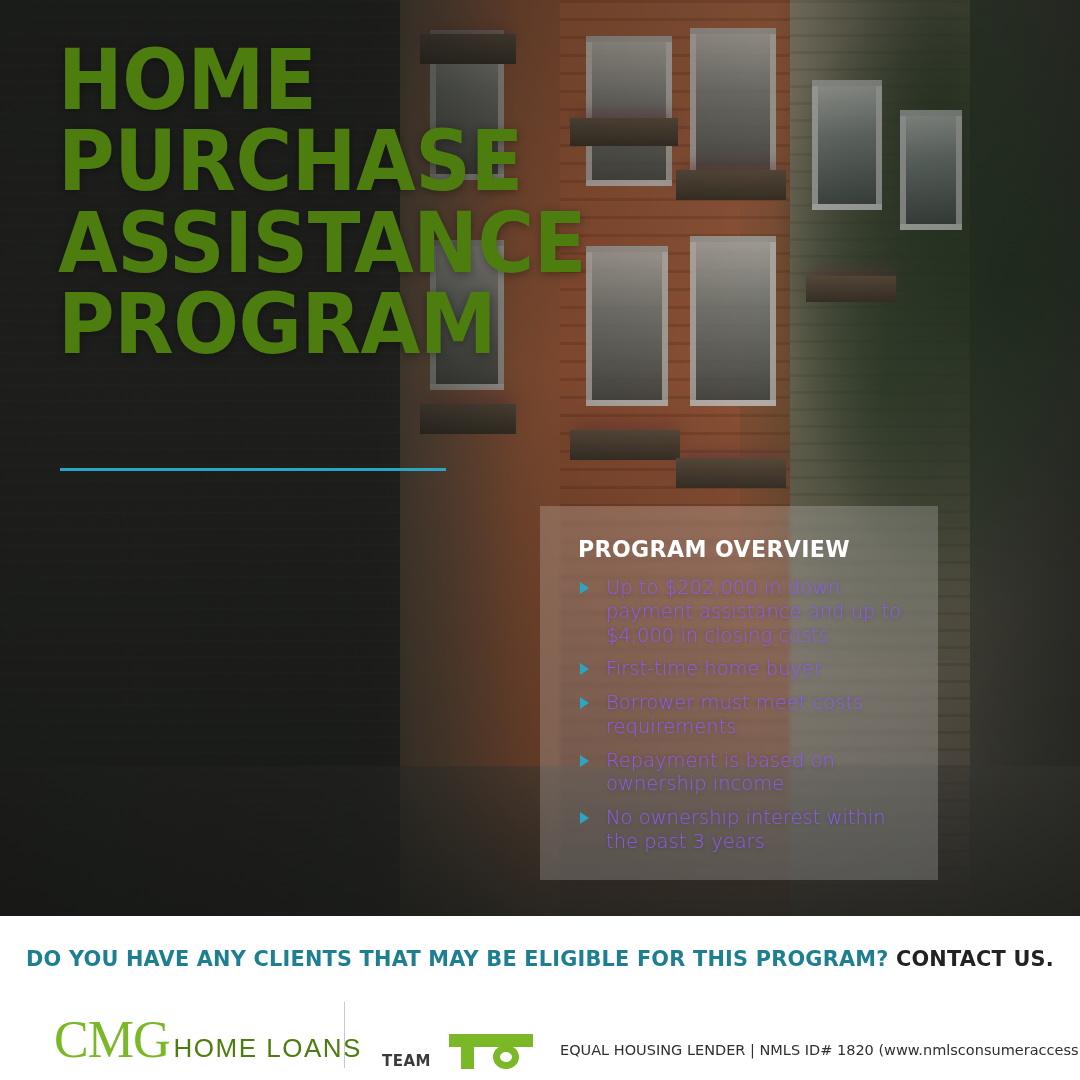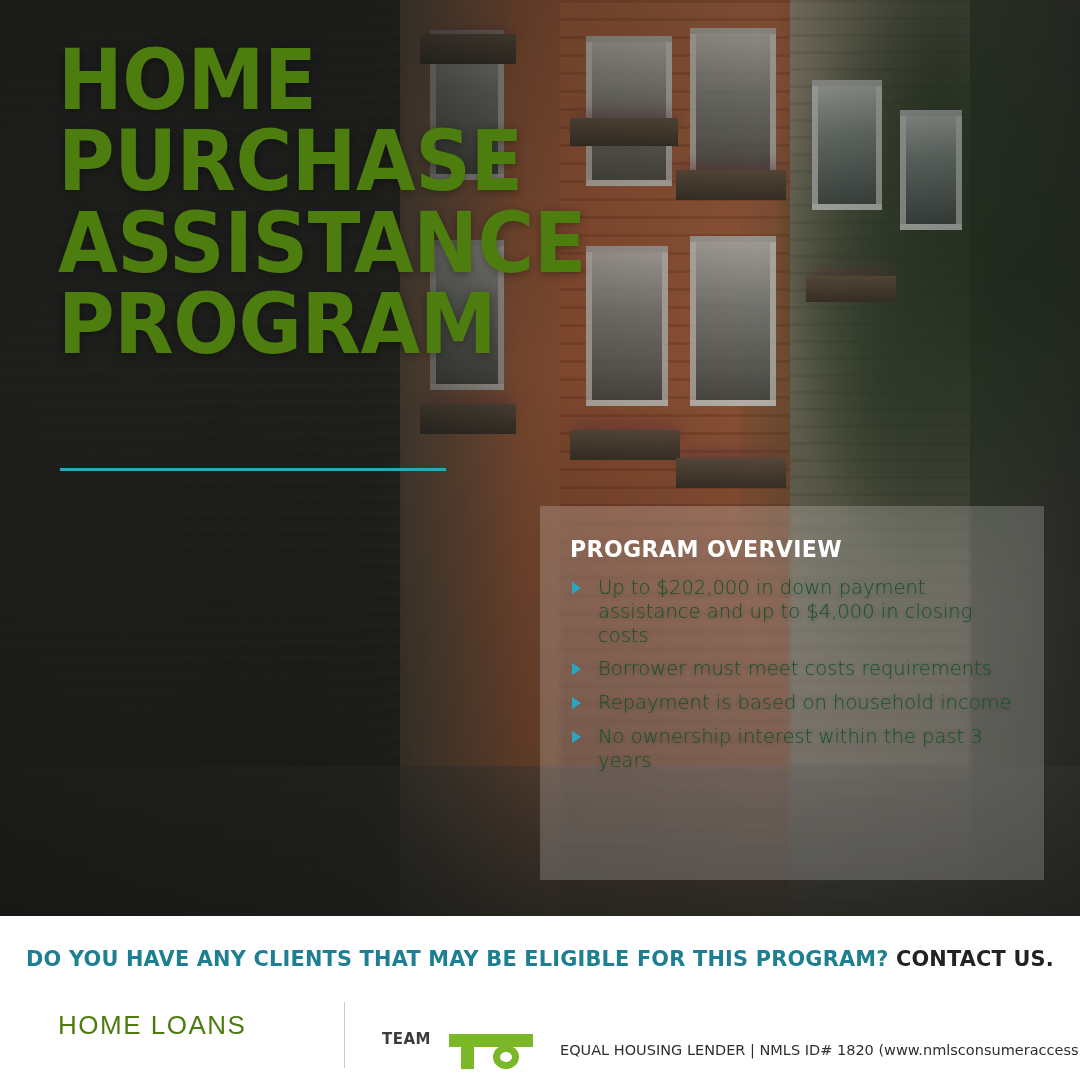--- a/index.html
+++ b/index.html
@@ -135,40 +135,41 @@
     color: #ffffff;
     transform: scaleX(0.94);
     transform-origin: left center;
     text-shadow: 0 2px 8px rgba(0,0,0,0.35);
   }
 
   
   .panel {
     position: absolute;
     left: 540px; top: 506px;
-    width: 504px; height: 374px;
+    width: 398px; height: 374px;
     background: rgba(255,255,255,0.20);
     backdrop-filter: blur(2px);
+    padding-left: 8px;
   }
   .panel h2 {
     margin: 30px 0 14px 30px;
     font-family: "DejaVu Sans", sans-serif;
     font-weight: bold;
     font-size: 23px;
     letter-spacing: 0.4px;
     color: #ffffff;
     transform: scaleX(0.96);
     transform-origin: left center;
   }
   .panel ul { list-style: none; margin: 0 26px 0 30px; }
   .panel li {
     position: relative;
     padding-left: 28px;
     margin-bottom: 10px;
-    color: #14532d;
+    color: #8b5cf6;
     font-family: "DejaVu Sans", sans-serif;
     font-size: 19.5px;
     line-height: 1.22;
     font-weight: 300;
     text-shadow: 0 1px 4px rgba(0,0,0,0.25);
   }
   .panel li .tri {
     position: absolute;
     left: 2px; top: 6px;
     width: 0; height: 0;
@@ -220,21 +221,21 @@
     letter-spacing: 1.5px;
     margin-left: 4px;
   }
   .divider {
     position: absolute; left: 344px; top: 0;
     width: 1px; height: 66px;
     background: #c9c9c9;
   }
   .team {
     position: absolute; left: 382px; top: 28px;
-    display: flex; align-items: flex-start; gap: 18px;
+    display: flex; align-items: flex-end; gap: 18px;
   }
   .team .team-word {
     font-family: "DejaVu Sans", sans-serif;
     font-size: 15px;
     font-weight: bold;
     color: #3b3b3b;
     letter-spacing: 0.5px;
   }
   .team .mark {
     position: relative; width: 84px; height: 40px;
@@ -306,44 +307,46 @@
 
   <div class="panel">
     <h2>PROGRAM OVERVIEW</h2>
     <ul>
       <li>
         <span class="tri"></span>
         <span>Up to $202,000 in down payment  assistance and up to $4,000 in closing costs</span>
       </li>
       <li>
         <span class="tri"></span>
+        <span>First-time home buyer</span>
       </li>
       <li>
         <span class="tri"></span>
         <span>Borrower must meet costs requirements</span>
       </li>
       <li>
         <span class="tri"></span>
-        <span>Repayment is based on household income</span>
+        <span>Repayment is based on ownership income</span>
       </li>
       <li>
         <span class="tri"></span>
         <span>No ownership interest within the past 3 years</span>
       </li>
     </ul>
   </div>
 
   <div class="footer">
     <div class="cta">
       <span class="q">DO YOU HAVE ANY CLIENTS THAT MAY BE ELIGIBLE FOR THIS PROGRAM?</span>
       <span class="c">CONTACT US.</span>
     </div>
 
     <div class="brandrow">
       <div class="cmg">
+        <span class="cmg-main">CMG</span>
         <span class="cmg-sub">HOME LOANS</span>
       </div>
 
       <div class="divider"></div>
 
       <div class="team">
         <span class="team-word">TEAM</span>
         <span class="mark">
           <span class="bar"></span>
           <span class="stem"></span>

